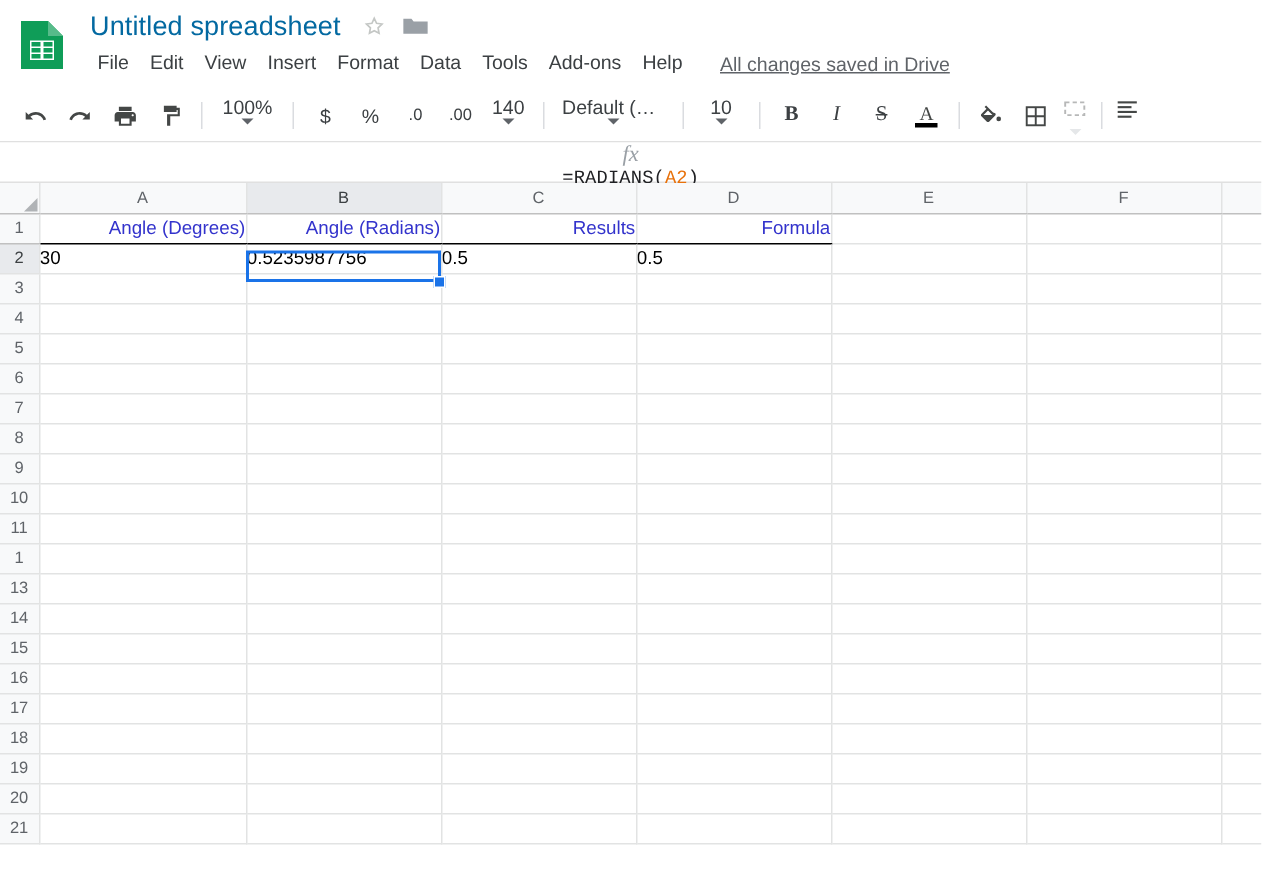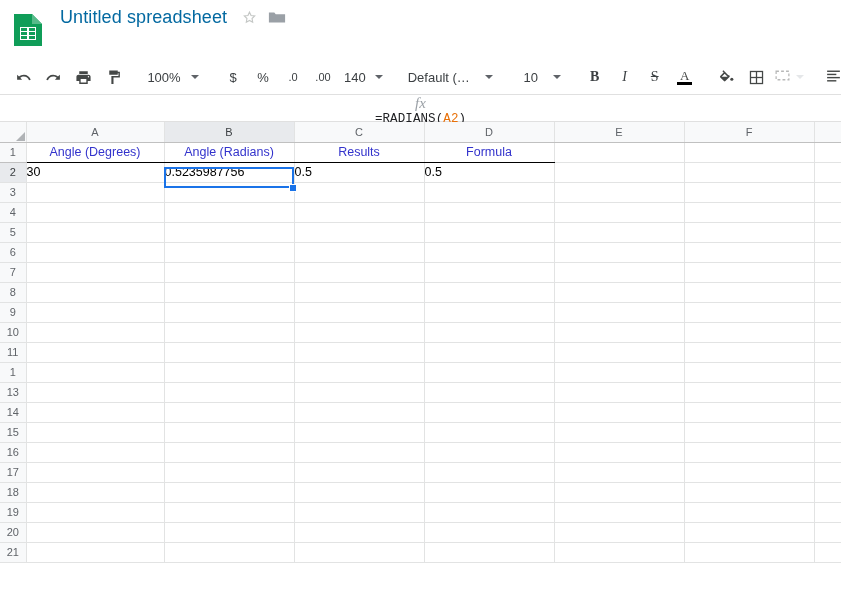--- a/index.html
+++ b/index.html
@@ -89,20 +89,21 @@
   .tb-sep {
     width: 1px; height: 18px;
     background: #dadce0;
     margin: 0 6px;
   }
   .tb-text { font-size: 13px; color: #3c4043; padding: 0 4px; }
   .tb-combo {
     display: flex; align-items: center;
     height: 26px; border-radius: 2px; cursor: default;
     padding: 0 2px;
+    flex-direction: column;
   }
   .caret {
     width: 0; height: 0;
     border-left: 4px solid transparent;
     border-right: 4px solid transparent;
     border-top: 4px solid #5f6368;
     margin: 0 5px;
   }
   .caret.light { border-top-color: #bdc1c6; }
   .tb-zoom { width: 44px; text-align: center; }
@@ -212,21 +213,21 @@
   td.cell {
     font-size: 12.5px;
     color: #000;
     padding: 0 3px;
     vertical-align: middle;
     overflow: hidden;
     white-space: nowrap;
     background: #fff;
   }
   td.cell.num { text-align: left; }
-  td.cell.hdrtext { color: #3333cc; text-align: center; }
+  td.cell.hdrtext { color: #3333cc; text-align: right; }
   tr.row1 td { border-bottom: 1px solid #000; }
   tr.row1 td.rowhead { border-bottom: 1px solid #c0c0c0; }
   tr.row1 td.blank-after { border-bottom: 1px solid #e2e3e3; }
 
   
   .selbox {
     position: absolute;
     border: 2px solid #1a73e8;
     pointer-events: none;
     box-sizing: border-box;
@@ -271,20 +272,32 @@
         </svg>
       </span>
 
       <span class="folder-icon">
         <svg width="18" height="15" viewBox="0 0 20 16">
           <path d="M1 2.5h6l1.6 2H19v9H1z" fill="#9aa0a6"></path>
         </svg>
       </span>
     </div>
 
+    <div class="menubar">
+      <span class="menu-item">File</span>
+      <span class="menu-item">Edit</span>
+      <span class="menu-item">View</span>
+      <span class="menu-item">Insert</span>
+      <span class="menu-item">Format</span>
+      <span class="menu-item">Data</span>
+      <span class="menu-item">Tools</span>
+      <span class="menu-item">Add-ons</span>
+      <span class="menu-item">Help</span>
+      <span class="save-status">All changes saved in Drive</span>
+    </div>
   </div>
 
   <div class="toolbar">
 
     <div class="tb-btn">
       <svg width="17" height="17" viewBox="0 0 24 24" fill="#444746">
         <path d="M12.5 8c-2.6 0-5 1-6.8 2.6L3 8v7h7l-2.6-2.6C8.8 11.2 10.6 10.5 12.5 10.5c3.4 0 6.3 2.2 7.3 5.3l2.4-.8C20.9 10.9 17.1 8 12.5 8z"></path>
       </svg>
     </div>
     <div class="tb-btn">

